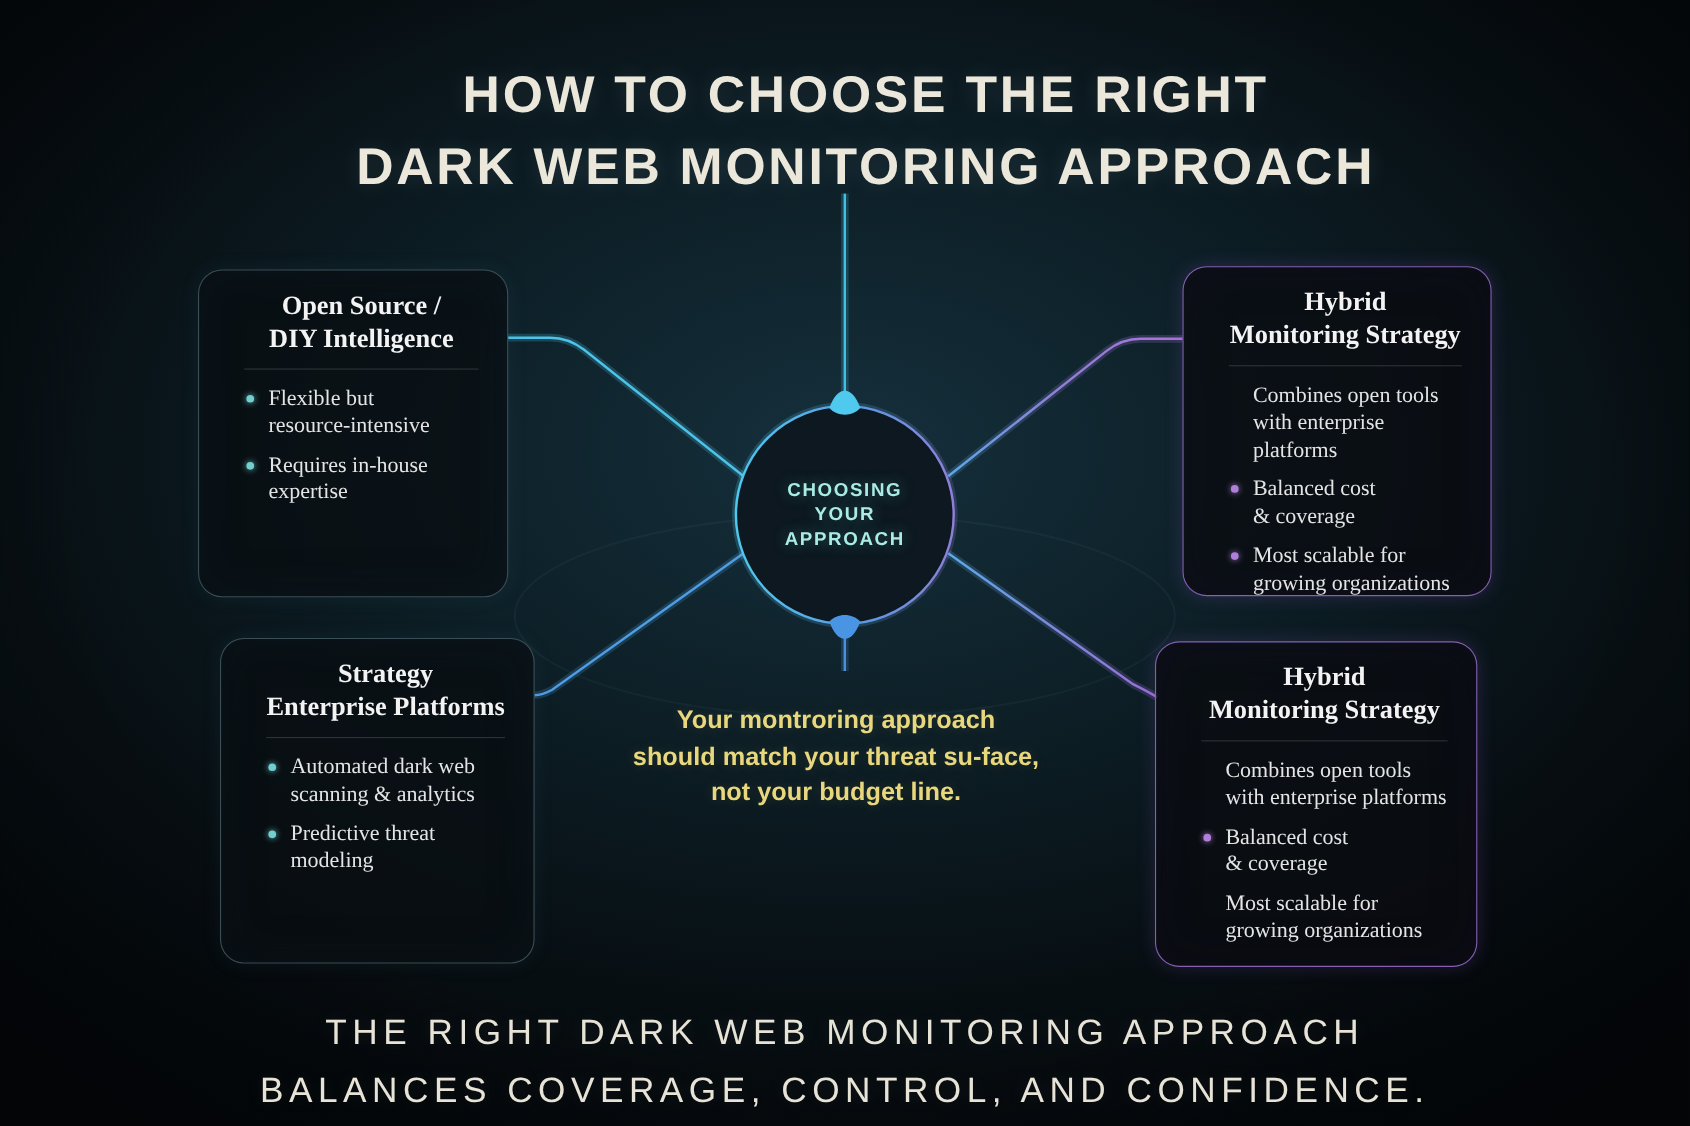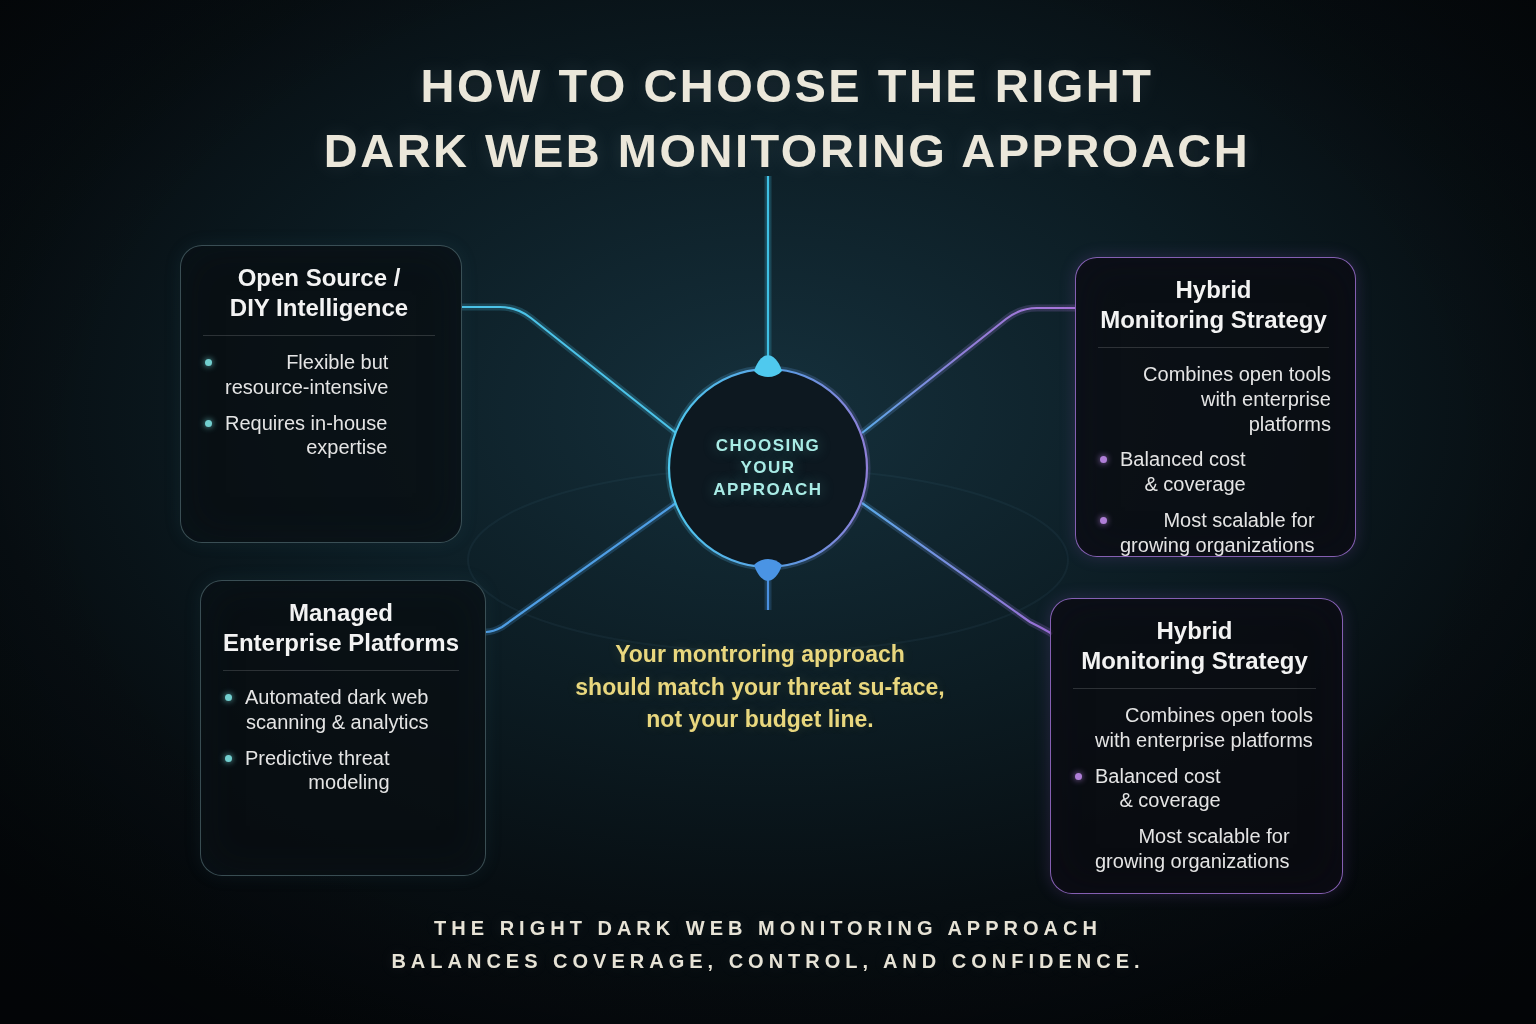--- a/index.html
+++ b/index.html
@@ -32,52 +32,52 @@
     text-shadow:0 0 14px rgba(120,230,220,0.35);
   }
   .quote{
     top:638px;left:0;right:16px;text-align:center;
     font-size:23px;font-weight:bold;line-height:1.42;
     color:#e9d77e;white-space:pre-line;
     text-shadow:0 0 12px rgba(230,210,110,0.15);
   }
   .footer-text{
     top:912px;left:0;right:0;text-align:center;
-    font-size:20px;font-weight:bold;letter-spacing:5px;line-height:1.65;
+    font-size:32px;font-weight:normal;letter-spacing:5px;line-height:1.65;
     color:#e7e3d6;white-space:pre-line;
     text-shadow:0 0 16px rgba(210,225,235,0.10);
   }
 
   .card{
     position:absolute;z-index:2;box-sizing:border-box;
     border-radius:22px;
     background:rgba(9,14,18,0.78);
-    padding:17px 24px 12px 20px;
+    padding:17px 24px 12px 39px;
+    font-family:Liberation Serif, serif;
   }
   .card.teal{
     border:1px solid rgba(120,155,165,0.45);
     box-shadow:0 0 18px rgba(70,130,150,0.10), inset 0 0 40px rgba(15,30,38,0.35);
   }
   .card.purple{
     border:1.5px solid rgba(155,111,208,0.85);
     box-shadow:0 0 16px rgba(140,90,200,0.22), inset 0 0 40px rgba(20,15,35,0.35);
     background:rgba(10,11,17,0.78);
-    margin-top:15px;
   }
   .card-title{
     text-align:center;color:#f3f3f3;font-weight:bold;
     font-size:24px;line-height:1.27;white-space:pre-line;
   }
   .card-divider{height:1px;background:rgba(255,255,255,0.15);margin:11px 2px 14px 2px;}
   .item{display:flex;gap:13px;margin-bottom:11px;padding-left:4px;}
   .dot{width:7px;height:7px;border-radius:50%;margin-top:9px;flex:0 0 7px;}
   .dot.cyan{background:#72cfcf;box-shadow:0 0 6px rgba(114,207,207,0.9);}
   .dot.purple{background:#b07fd8;box-shadow:0 0 6px rgba(176,127,216,0.9);}
   .dot.nodot{visibility:hidden;}
-  .item-text{color:#e4e4e4;font-size:20px;line-height:1.24;white-space:pre-wrap;text-align:right;}
+  .item-text{color:#e4e4e4;font-size:20px;line-height:1.24;white-space:pre-wrap;}
 
   .wire-glow{fill:none;stroke-width:7;opacity:0.22;}
   .wire{fill:none;stroke-width:2.2;}
 </style>
 </head>
 <body>
 
 <div class="bg"></div>
 
 <svg class="wires" width="1536" height="1024" viewBox="0 0 1536 1024">
@@ -159,21 +159,21 @@
 &amp; coverage</span>
   </div>
   <div class="item">
     <span class="dot purple"></span>
     <span class="item-text">Most scalable for
 growing organizations</span>
   </div>
 </div>
 
 <div class="card teal" style="left:200px;top:580px;width:286px;height:296px">
-  <div class="card-title">Managed
+  <div class="card-title">Strategy
 Enterprise Platforms</div>
   <div class="card-divider"></div>
   <div class="item">
     <span class="dot cyan"></span>
     <span class="item-text">Automated dark web
 scanning &amp; analytics</span>
   </div>
   <div class="item">
     <span class="dot cyan"></span>
     <span class="item-text">Predictive threat

